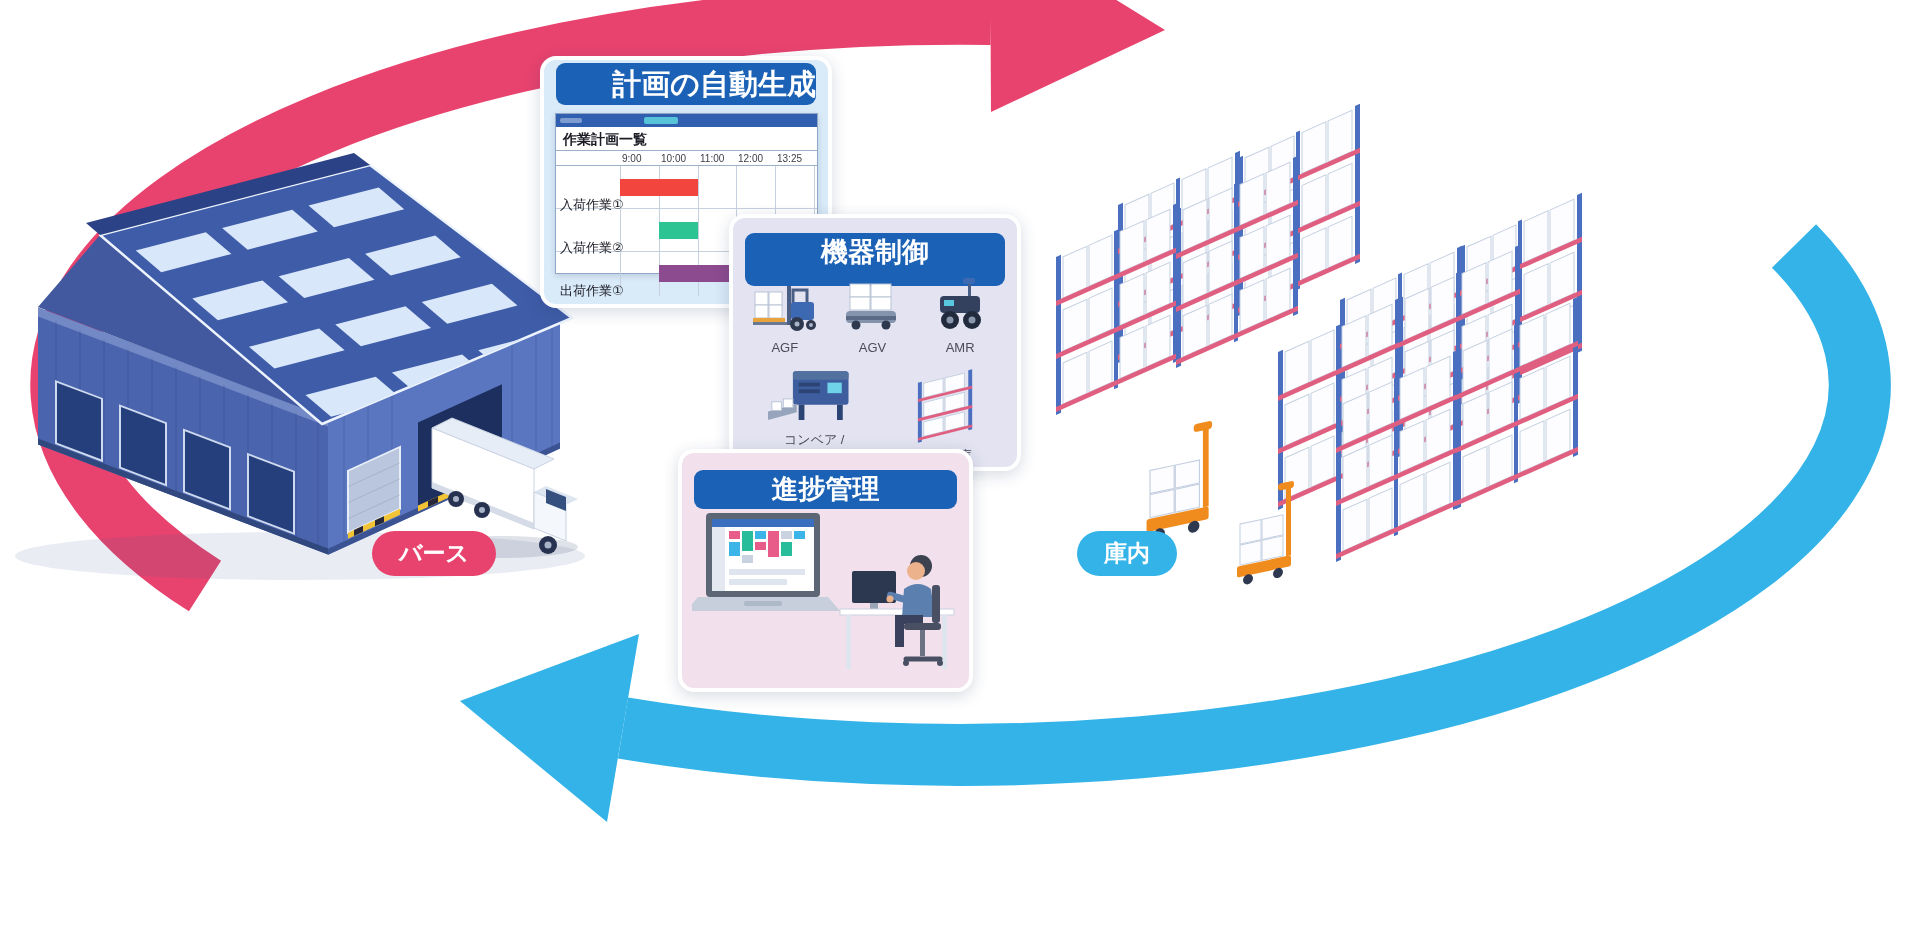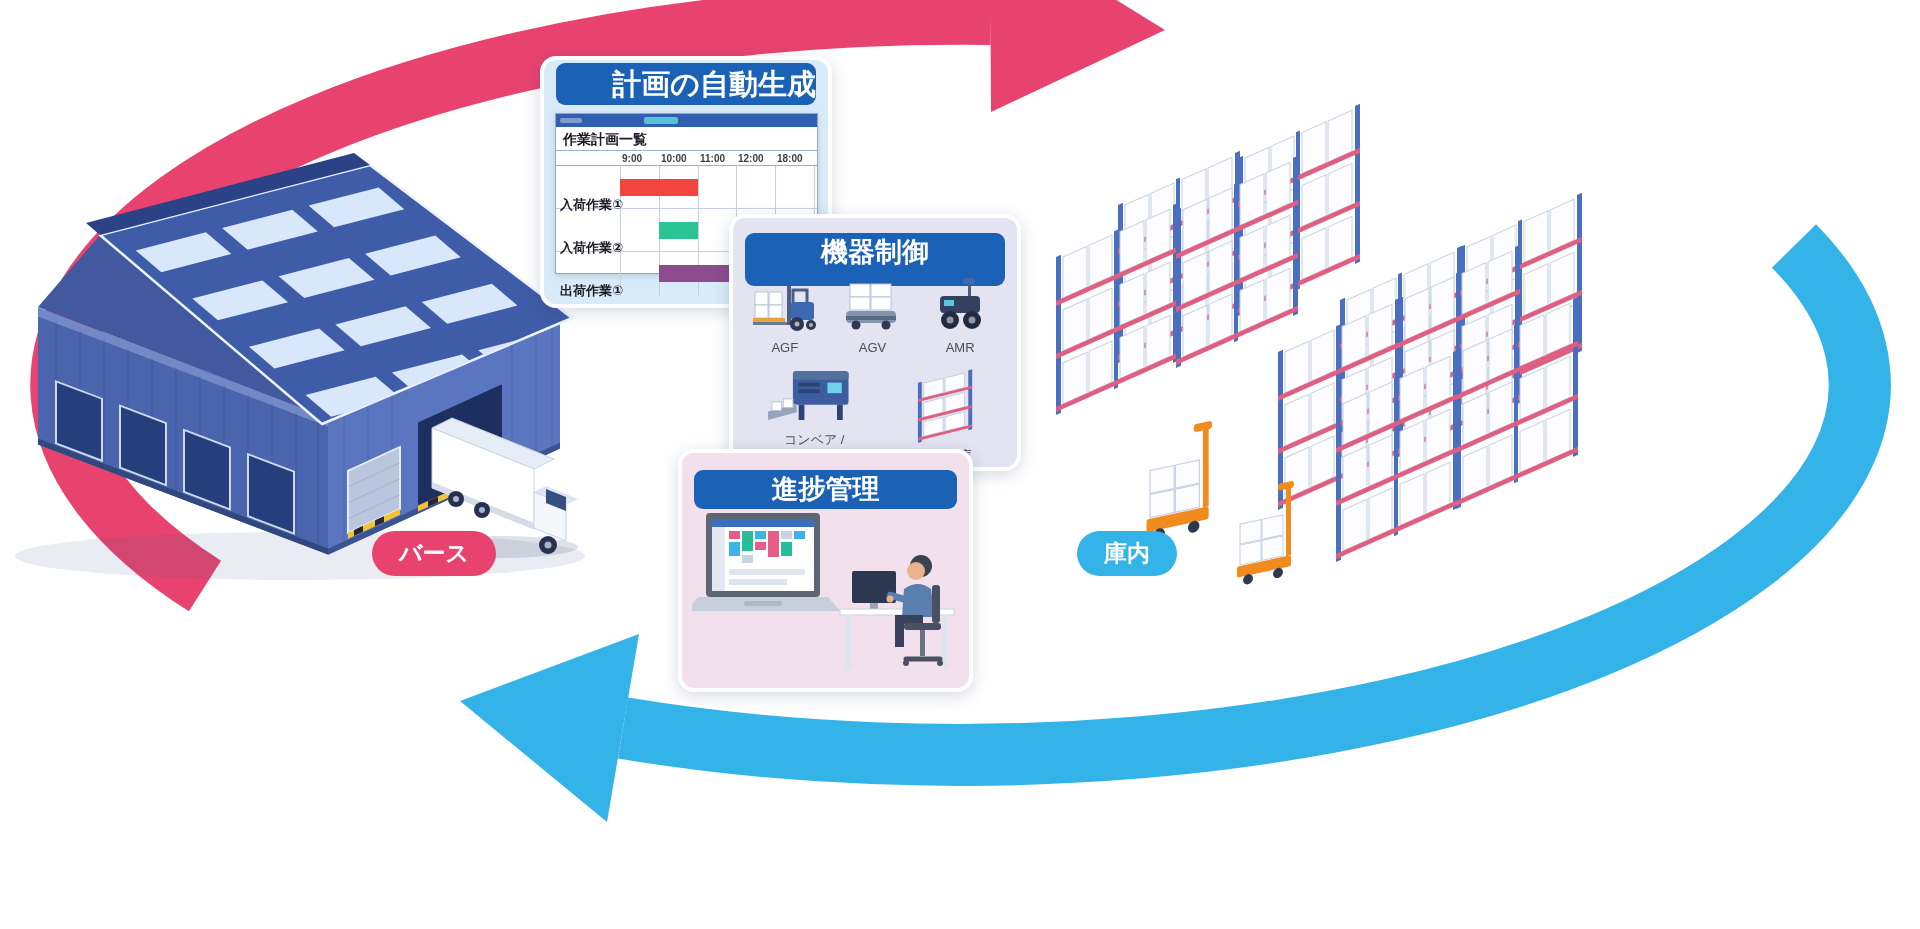--- a/index.html
+++ b/index.html
@@ -26,21 +26,21 @@
   .panel-progress .panel-title { top:17px; height:39px; line-height:39px; font-size:27px; }
 
   
   .shot { position:absolute; left:11px; top:53px; width:263px; height:161px;
           background:#fff; border:1px solid #8fa6c8; box-shadow:0 2px 6px rgba(30,50,90,.15); }
   .shot-bar { height:13px; background:#2f5fae; position:relative; }
   .shot-bar .chip { position:absolute; left:88px; top:3px; width:34px; height:7px; background:#56c3d8; border-radius:2px; }
   .shot-bar .dot  { position:absolute; left:4px;  top:4px; width:22px; height:5px; background:#7e9cd0; border-radius:2px; }
   .shot-title { height:24px; line-height:24px; padding-left:7px; font-size:14px; font-weight:bold;
                 color:#1c1c26; border-bottom:1px solid #9db0ca; }
-  .shot-grid { position:relative; height:145px;font-weight:bold; }
+  .shot-grid { position:relative; height:145px; }
   .time-row { position:relative; height:15px; border-bottom:1px solid #9db0ca; }
   .time-row .t { position:absolute; top:2px; font-size:10px; color:#3c3c46; }
   .vline { position:absolute; top:15px; bottom:0; width:1px; background:#c6d0de; }
   .grow { position:relative; height:43px; border-bottom:1px solid #c6d0de; }
   .grow:last-child { border-bottom:none; }
   .rlabel { position:absolute; left:4px; top:30px; font-size:13px; color:#1c1c26; }
   .bar { position:absolute; top:13px; height:17px; }
 
   
   .dev-rows { position:absolute; left:8px; right:13px; top:60px; }
@@ -244,21 +244,21 @@
         <span class="chip"></span>
       </div>
       <div class="shot-title">作業計画一覧</div>
 
       <div class="shot-grid">
         <div class="time-row">
           <span class="t" style="left:66px">9:00</span>
           <span class="t" style="left:105px">10:00</span>
           <span class="t" style="left:144px">11:00</span>
           <span class="t" style="left:182px">12:00</span>
-          <span class="t" style="left:221px">18:00</span>
+          <span class="t" style="left:221px">13:25</span>
         </div>
         <div class="vline" style="left:64px"></div>
         <div class="vline" style="left:103px"></div>
         <div class="vline" style="left:142px"></div>
         <div class="vline" style="left:180px"></div>
         <div class="vline" style="left:219px"></div>
         <div class="vline" style="left:258px"></div>
 
         <div class="grow">
           <span class="rlabel">入荷作業①</span>

